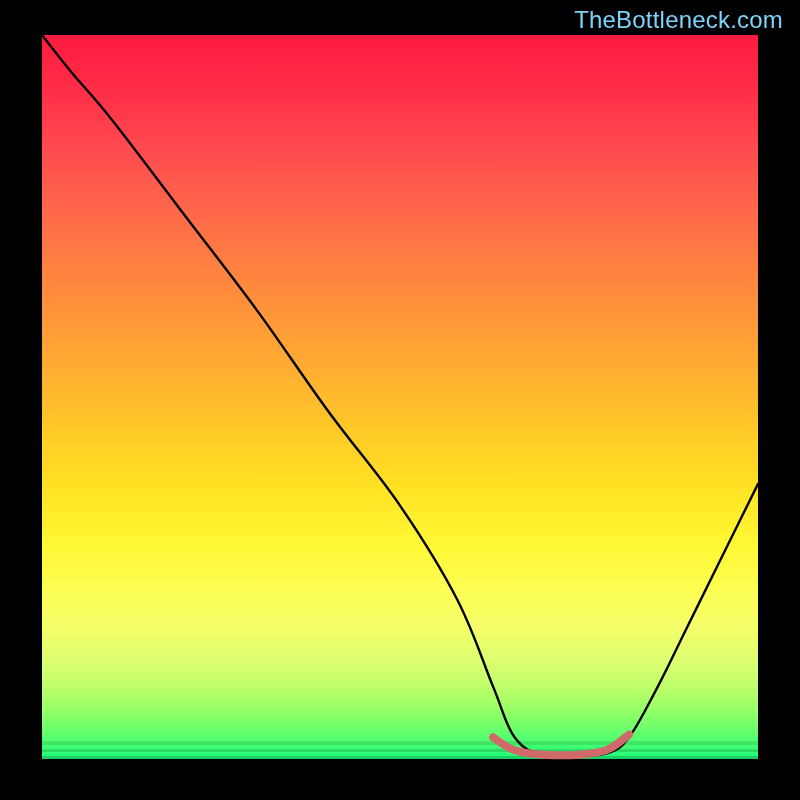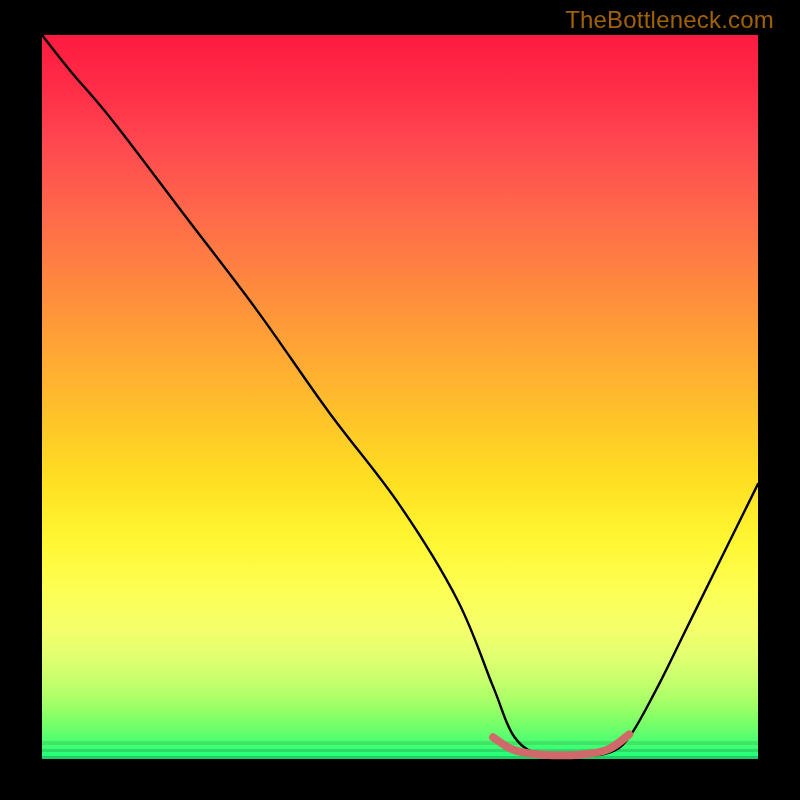--- a/index.html
+++ b/index.html
@@ -7,22 +7,22 @@
     width: 800px;
     height: 800px;
     background: #000;
     position: relative;
     font-family: Arial, Helvetica, sans-serif;
     overflow: hidden;
   }
   .watermark {
     position: absolute;
     top: 6px;
-    right: 26px;
-    color: #a16207;
+    right: 17px;
+    color: #7dd3fc;
     font-size: 24px;
     font-weight: 500;
     z-index: 10;
     letter-spacing: 0.2px;
   }
   .plot-area {
     position: absolute;
     left: 42px;
     top: 35px;
     width: 716px;

